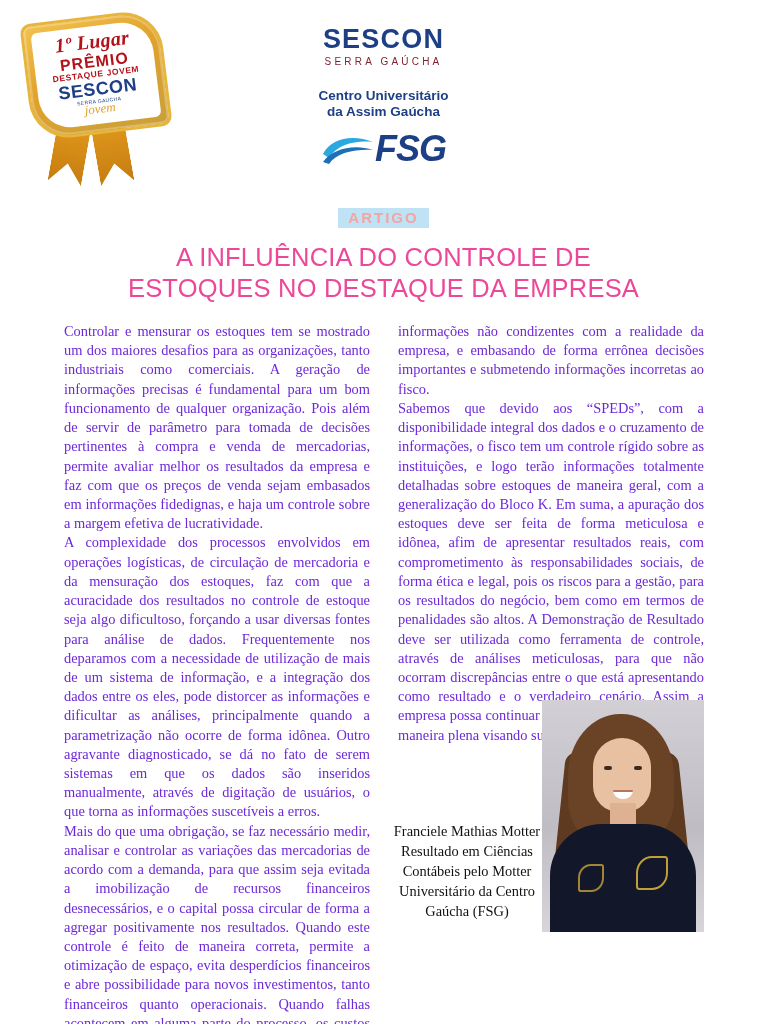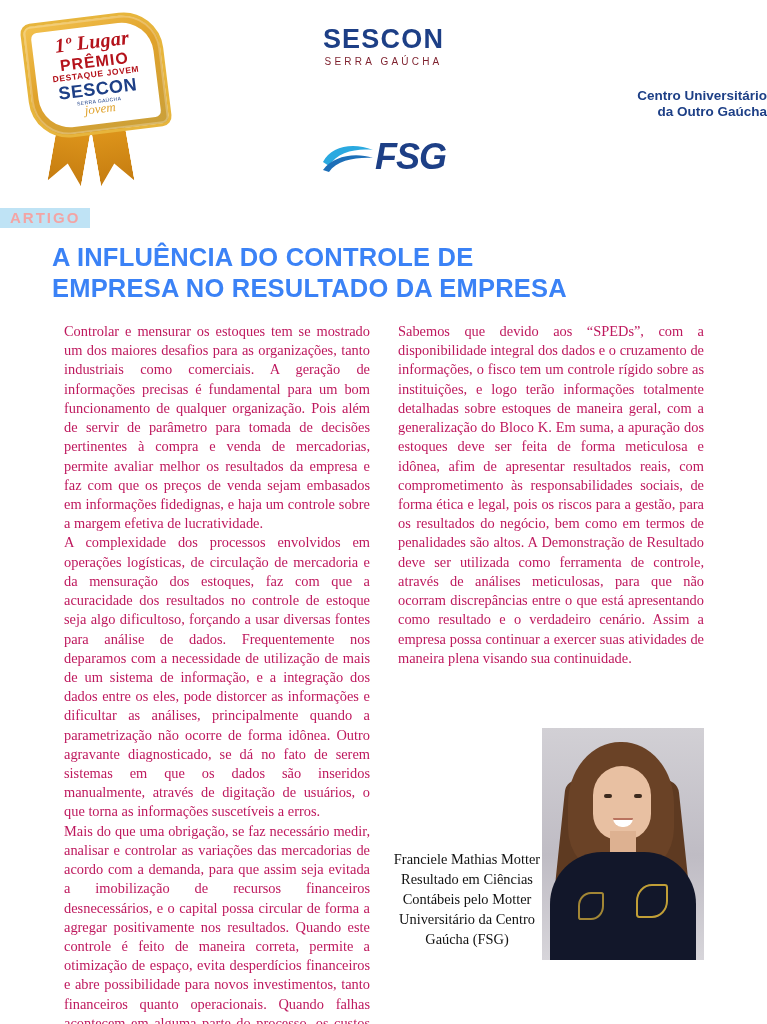--- a/index.html
+++ b/index.html
@@ -143,69 +143,70 @@
     color: #7d1f2c;
     margin-top: 3px;
   }
 
   
   .fsg-logo {
     position: absolute;
     left: 0;
     right: 0;
     top: 88px;
-    text-align: right;
+    text-align: center;
   }
   .fsg-line1, .fsg-line2 {
     font-family: "Liberation Sans", sans-serif;
     font-weight: bold;
     font-size: 13.5px;
     color: #1d3f86;
     line-height: 1.15;
   }
   .fsg-brand-row {
     display: flex;
     align-items: center;
     justify-content: center;
-    margin-top: 20px;
+    margin-top: 12px;
   }
   .fsg-swoosh {
     width: 54px;
     height: 34px;
   }
   .fsg-letters {
     font-family: "Liberation Sans", sans-serif;
     font-weight: bold;
     font-style: italic;
     font-size: 36px;
     color: #1d3f86;
     letter-spacing: -1px;
     line-height: 1;
   }
 
   
   .artigo-wrap {
-    text-align: left;
+    text-align: center;
     margin-top: 8px;
   }
   .artigo-tag {
     display: inline-block;
     background: #bfe3f5;
     color: #f3a4a4;
     font-family: "Liberation Sans", sans-serif;
     font-weight: bold;
     font-size: 15px;
     letter-spacing: 2px;
     padding: 1px 10px 2px 10px;
   }
   .doc-title {
-    font-family: "Liberation Sans", sans-serif;
-    font-weight: bold;
+    text-align: center;
+    font-family: "Liberation Sans", sans-serif;
+    font-weight: normal;
     font-size: 25.5px;
-    color: #3b82f6;
+    color: #ec4899;
     line-height: 1.22;
     margin: 14px 52px 0 52px;
     letter-spacing: .2px;
   }
 
   
   .columns {
     position: absolute;
     top: 322px;
     left: 64px;
@@ -216,28 +217,28 @@
   .col {
     width: 306px;
   }
   .col p {
     margin: 0;
     font-family: "Liberation Serif", serif;
     font-size: 14.4px;
     line-height: 1.335;
     text-align: justify;
     text-justify: inter-word;
-    color: #be185d;
+    color: #6d28d9;
   }
 
   
   .author-block {
     position: absolute;
     left: 392px;
-    top: 728px;
+    top: 700px;
     width: 312px;
     height: 240px;
   }
   .author-photo {
     position: absolute;
     right: 0;
     top: 0;
     width: 162px;
     height: 232px;
     background: linear-gradient(180deg, #c9c6cd 0%, #b9b5bd 40%, #cfcdd2 100%);
@@ -376,49 +377,50 @@
     </div>
   </div>
 
   <div class="sescon-logo">
     <div class="sescon-main">SESCON</div>
     <div class="sescon-tag">SERRA GAÚCHA</div>
   </div>
 
   <div class="fsg-logo">
     <div class="fsg-line1">Centro Universitário</div>
-    <div class="fsg-line2">da Outro Gaúcha</div>
+    <div class="fsg-line2">da Assim Gaúcha</div>
     <div class="fsg-brand-row">
       <span class="fsg-swoosh">
         <svg width="54" height="34" viewBox="0 0 54 34" aria-hidden="true">
           <path d="M2 22 C10 6, 32 2, 52 10 C36 8, 16 12, 8 26 Z" fill="#2aa9e0"></path>
           <path d="M2 30 C12 16, 34 12, 52 18 C36 17, 16 20, 8 32 Z" fill="#1d6fb8"></path>
         </svg>
       </span>
       <span class="fsg-letters">FSG</span>
     </div>
   </div>
 </div>
 
 <div class="artigo-wrap">
   <span class="artigo-tag">ARTIGO</span>
 </div>
 
 <div class="doc-title">
   <div>A INFLUÊNCIA DO CONTROLE DE</div>
-  <div>EMPRESA NO RESULTADO DA EMPRESA</div>
+  <div>ESTOQUES NO DESTAQUE DA EMPRESA</div>
 </div>
 
 <div class="columns">
   <div class="col">
     <p>Controlar e mensurar os estoques tem se mostrado um dos maiores desafios para as organizações, tanto industriais como comerciais. A geração de informações precisas é fundamental para um bom funcionamento de qualquer organização. Pois além de servir de parâmetro para tomada de decisões pertinentes à compra e venda de mercadorias, permite avaliar melhor os resultados da empresa e faz com que os preços de venda sejam embasados em informações fidedignas, e haja um controle sobre a margem efetiva de lucratividade.</p>
     <p>A complexidade dos processos envolvidos em operações logísticas, de circulação de mercadoria e da mensuração dos estoques, faz com que a acuracidade dos resultados no controle de estoque seja algo dificultoso, forçando a usar diversas fontes para análise de dados. Frequentemente nos deparamos com a necessidade de utilização de mais de um sistema de informação, e a integração dos dados entre os eles, pode distorcer as informações e dificultar as análises, principalmente quando a parametrização não ocorre de forma idônea. Outro agravante diagnosticado, se dá no fato de serem sistemas em que os dados são inseridos manualmente, através de digitação de usuários, o que torna as informações suscetíveis a erros.</p>
     <p>Mais do que uma obrigação, se faz necessário medir, analisar e controlar as variações das mercadorias de acordo com a demanda, para que assim seja evitada a imobilização de recursos financeiros desnecessários, e o capital possa circular de forma a agregar positivamente nos resultados. Quando este controle é feito de maneira correta, permite a otimização de espaço, evita desperdícios financeiros e abre possibilidade para novos investimentos, tanto financeiros quanto operacionais. Quando falhas acontecem em alguma parte do processo, os custos ficam distorcidos, o que impacta diretamente na apuração dos resultados, podendo gerar</p>
   </div>
   <div class="col">
+    <p>informações não condizentes com a realidade da empresa, e embasando de forma errônea decisões importantes e submetendo informações incorretas ao fisco.</p>
     <p>Sabemos que devido aos “SPEDs”, com a disponibilidade integral dos dados e o cruzamento de informações, o fisco tem um controle rígido sobre as instituições, e logo terão informações totalmente detalhadas sobre estoques de maneira geral, com a generalização do Bloco K. Em suma, a apuração dos estoques deve ser feita de forma meticulosa e idônea, afim de apresentar resultados reais, com comprometimento às responsabilidades sociais, de forma ética e legal, pois os riscos para a gestão, para os resultados do negócio, bem como em termos de penalidades são altos. A Demonstração de Resultado deve ser utilizada como ferramenta de controle, através de análises meticulosas, para que não ocorram discrepâncias entre o que está apresentando como resultado e o verdadeiro cenário. Assim a empresa possa continuar a exercer suas atividades de maneira plena visando sua continuidade.</p>
   </div>
 </div>
 
 <div class="author-block">
   <div class="author-photo">
     <div class="ph-bg"></div>
     <div class="ph-hair-l"></div>
     <div class="ph-hair-r"></div>
     <div class="ph-hair"></div>

